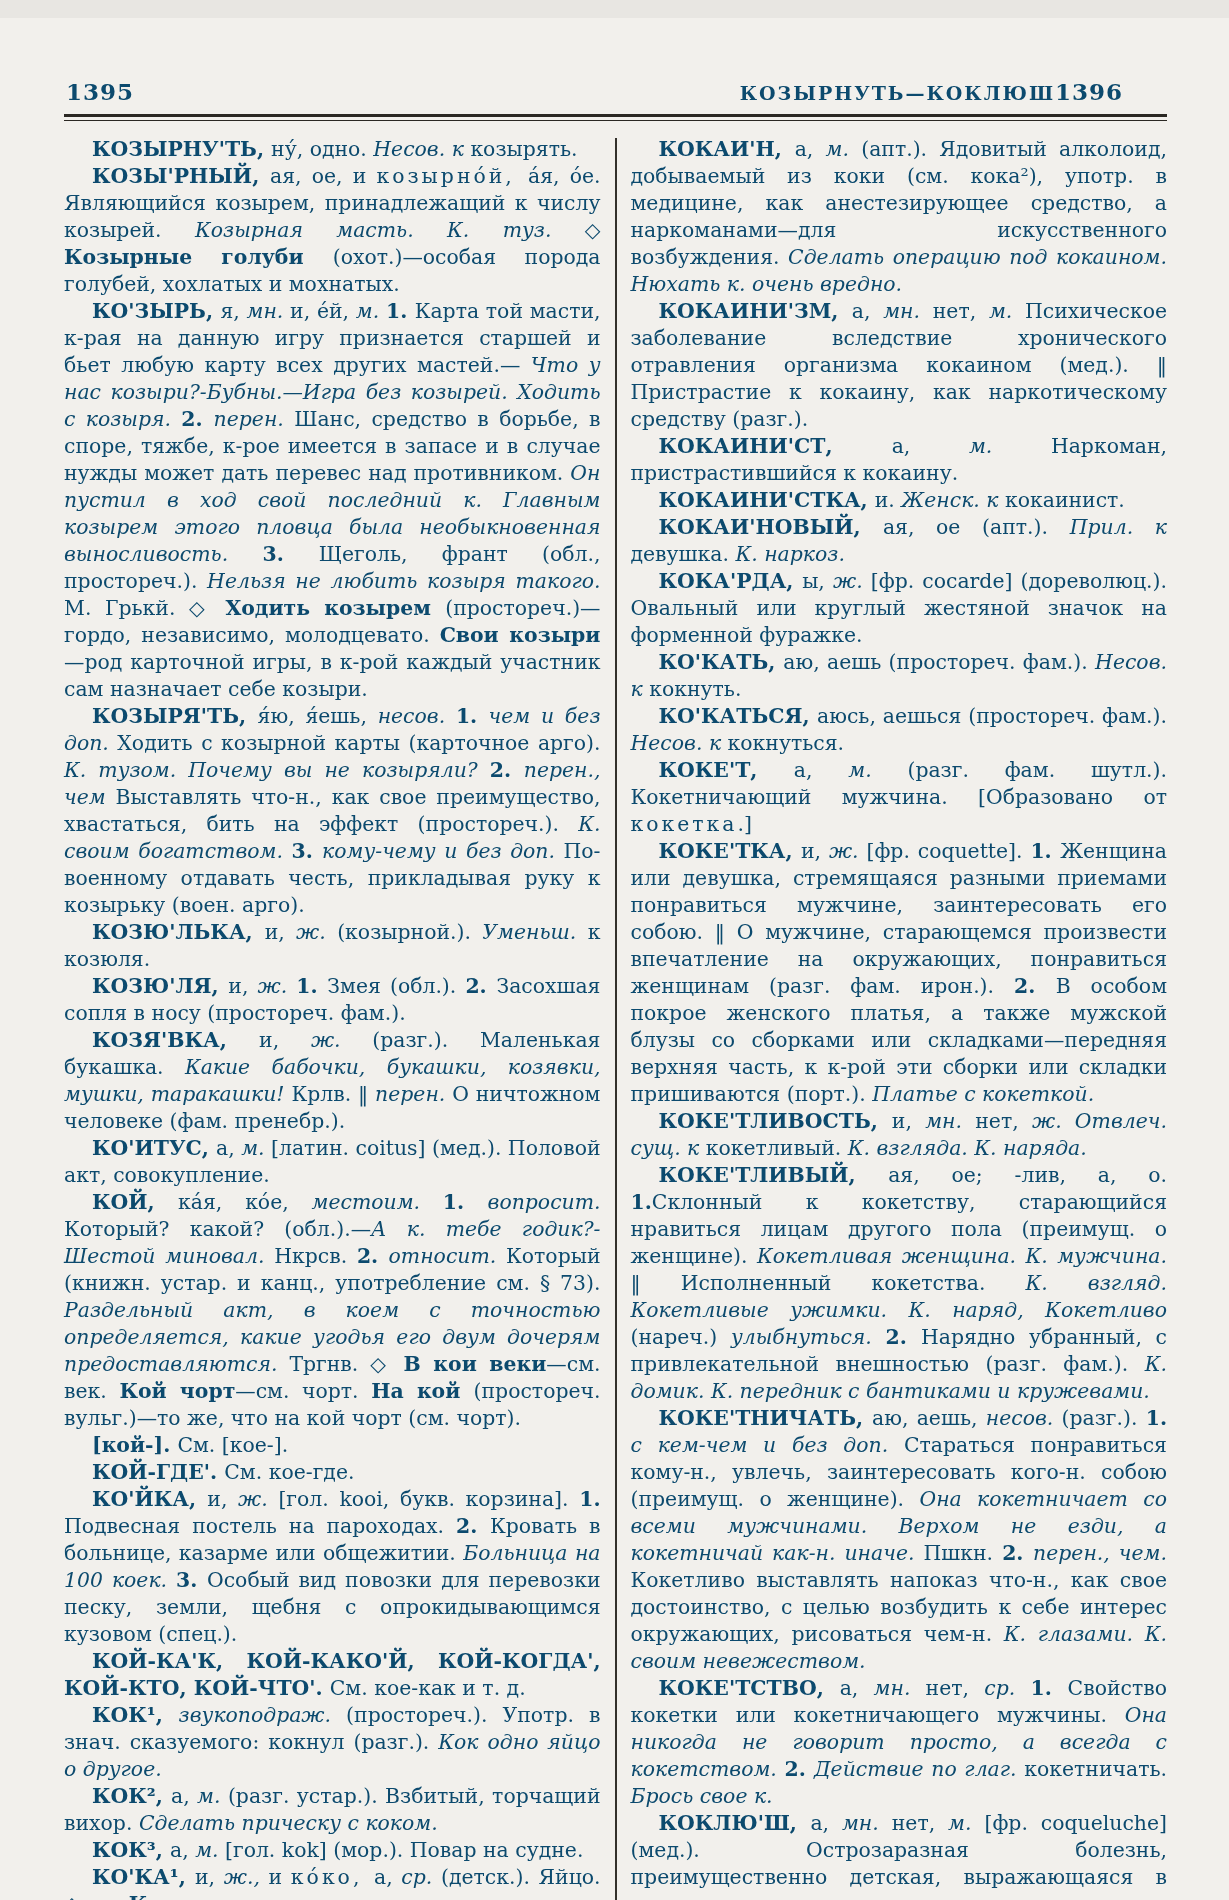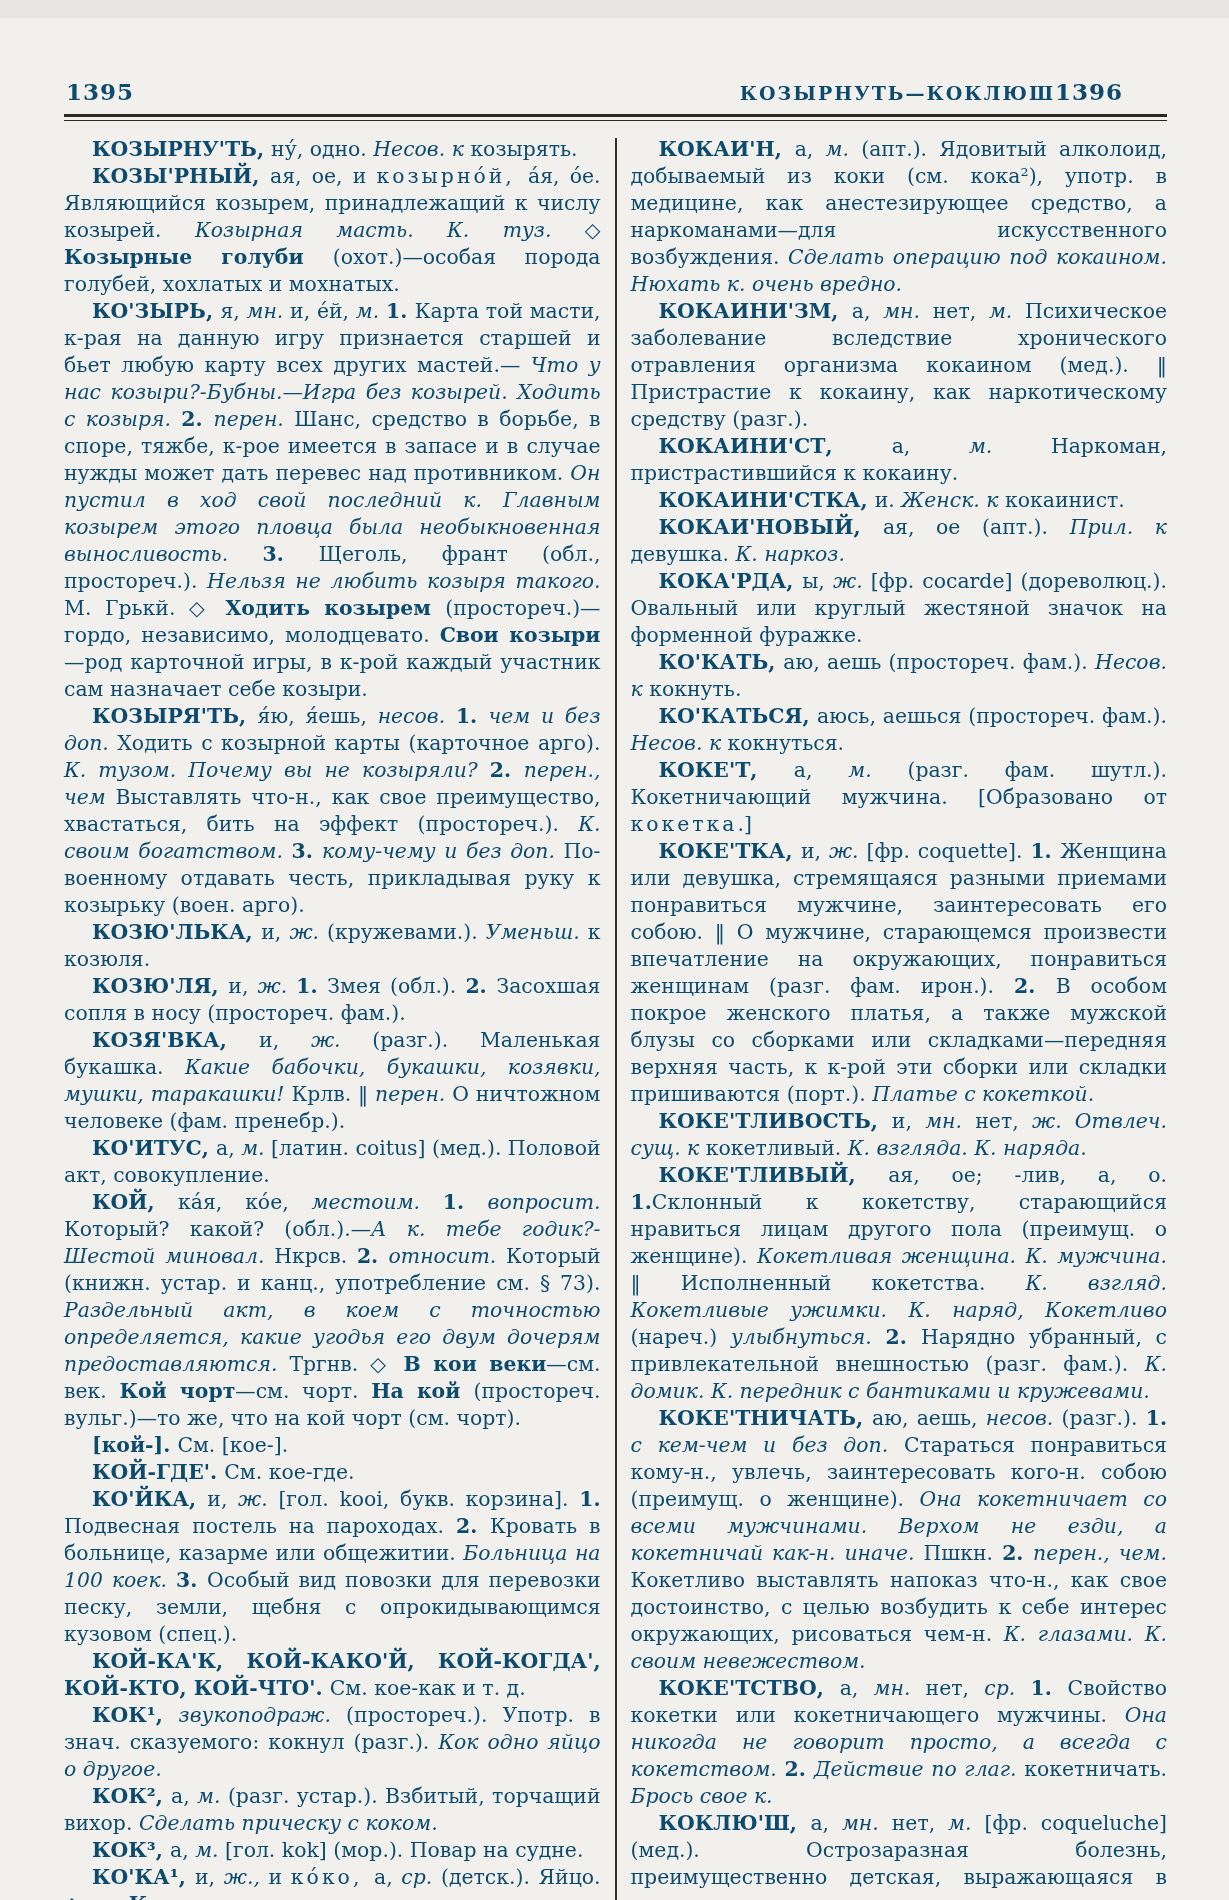--- a/index.html
+++ b/index.html
@@ -79,21 +79,21 @@
     <div class="running-head">КОЗЫРНУТЬ—КОКЛЮШ</div>
     <div class="pagenum right">1396</div>
   </div>
   <div class="header-rule"></div>
   <div class="columns">
     <div class="col">
         <p class="entry"><span class="seg-b">КОЗЫРНУ'ТЬ, </span><span class="seg-r">ну́, одно. </span><span class="seg-i">Несов. к </span><span class="seg-r">козырять.</span></p>
         <p class="entry"><span class="seg-b">КОЗЫ'РНЫЙ, </span><span class="seg-r">ая, ое, и </span><span class="seg-sp">козырно́й, </span><span class="seg-r">а́я, о́е. Являющийся козырем, принадлежащий к числу козырей. </span><span class="seg-i">Козырная масть. К. туз. </span><span class="seg-r">◇ </span><span class="seg-b">Козырные голуби </span><span class="seg-r">(охот.)—особая порода голубей, хохлатых и мохнатых.</span></p>
         <p class="entry"><span class="seg-b">КО'ЗЫРЬ, </span><span class="seg-r">я, </span><span class="seg-i">мн. </span><span class="seg-r">и, е́й, </span><span class="seg-i">м. </span><span class="seg-b">1. </span><span class="seg-r">Карта той масти, к-рая на данную игру признается старшей и бьет любую карту всех других мастей.— </span><span class="seg-i">Что у нас козыри?-Бубны.—Игра без козырей. Ходить с козыря. </span><span class="seg-b">2. </span><span class="seg-i">перен. </span><span class="seg-r">Шанс, средство в борьбе, в споре, тяжбе, к-рое имеется в запасе и в случае нужды может дать перевес над противником. </span><span class="seg-i">Он пустил в ход свой последний к. Главным козырем этого пловца была необыкновенная выносливость. </span><span class="seg-b">3. </span><span class="seg-r">Щеголь, франт (обл., простореч.). </span><span class="seg-i">Нельзя не любить козыря такого. </span><span class="seg-r">М. Грькй. ◇ </span><span class="seg-b">Ходить козырем </span><span class="seg-r">(простореч.)—гордо, независимо, молодцевато. </span><span class="seg-b">Свои козыри</span><span class="seg-r">—род карточной игры, в к-рой каждый участник сам назначает себе козыри.</span></p>
         <p class="entry"><span class="seg-b">КОЗЫРЯ'ТЬ, </span><span class="seg-r">я́ю, я́ешь, </span><span class="seg-i">несов. </span><span class="seg-b">1. </span><span class="seg-i">чем и без доп. </span><span class="seg-r">Ходить с козырной карты (карточное арго). </span><span class="seg-i">К. тузом. Почему вы не козыряли? </span><span class="seg-b">2. </span><span class="seg-i">перен., чем </span><span class="seg-r">Выставлять что-н., как свое преимущество, хвастаться, бить на эффект (простореч.). </span><span class="seg-i">К. своим богатством. </span><span class="seg-b">3. </span><span class="seg-i">кому-чему и без доп. </span><span class="seg-r">По-военному отдавать честь, прикладывая руку к козырьку (воен. арго).</span></p>
-        <p class="entry"><span class="seg-b">КОЗЮ'ЛЬКА, </span><span class="seg-r">и, </span><span class="seg-i">ж. </span><span class="seg-r">(кружевами.). </span><span class="seg-i">Уменьш. </span><span class="seg-r">к козюля.</span></p>
+        <p class="entry"><span class="seg-b">КОЗЮ'ЛЬКА, </span><span class="seg-r">и, </span><span class="seg-i">ж. </span><span class="seg-r">(козырной.). </span><span class="seg-i">Уменьш. </span><span class="seg-r">к козюля.</span></p>
         <p class="entry"><span class="seg-b">КОЗЮ'ЛЯ, </span><span class="seg-r">и, </span><span class="seg-i">ж. </span><span class="seg-b">1. </span><span class="seg-r">Змея (обл.). </span><span class="seg-b">2. </span><span class="seg-r">Засохшая сопля в носу (простореч. фам.).</span></p>
         <p class="entry"><span class="seg-b">КОЗЯ'ВКА, </span><span class="seg-r">и, </span><span class="seg-i">ж. </span><span class="seg-r">(разг.). Маленькая букашка. </span><span class="seg-i">Какие бабочки, букашки, козявки, мушки, таракашки! </span><span class="seg-r">Крлв. ‖ </span><span class="seg-i">перен. </span><span class="seg-r">О ничтожном человеке (фам. пренебр.).</span></p>
         <p class="entry"><span class="seg-b">КО'ИТУС, </span><span class="seg-r">а, </span><span class="seg-i">м. </span><span class="seg-r">[латин. coitus] (мед.). Половой акт, совокупление.</span></p>
         <p class="entry"><span class="seg-b">КОЙ, </span><span class="seg-r">ка́я, ко́е, </span><span class="seg-i">местоим. </span><span class="seg-b">1. </span><span class="seg-i">вопросит. </span><span class="seg-r">Который? какой? (обл.).—</span><span class="seg-i">А к. тебе годик?-Шестой миновал. </span><span class="seg-r">Нкрсв. </span><span class="seg-b">2. </span><span class="seg-i">относит. </span><span class="seg-r">Который (книжн. устар. и канц., употребление см. § 73). </span><span class="seg-i">Раздельный акт, в коем с точностью определяется, какие угодья его двум дочерям предоставляются. </span><span class="seg-r">Тргнв. ◇ </span><span class="seg-b">В кои веки</span><span class="seg-r">—см. век. </span><span class="seg-b">Кой чорт</span><span class="seg-r">—см. чорт. </span><span class="seg-b">На кой </span><span class="seg-r">(простореч. вульг.)—то же, что на кой чорт (см. чорт).</span></p>
         <p class="entry"><span class="seg-b">[кой-]. </span><span class="seg-r">См. [кое-].</span></p>
         <p class="entry"><span class="seg-b">КОЙ-ГДЕ'. </span><span class="seg-r">См. кое-где.</span></p>
         <p class="entry"><span class="seg-b">КО'ЙКА, </span><span class="seg-r">и, </span><span class="seg-i">ж. </span><span class="seg-r">[гол. kooi, букв. корзина]. </span><span class="seg-b">1. </span><span class="seg-r">Подвесная постель на пароходах. </span><span class="seg-b">2. </span><span class="seg-r">Кровать в больнице, казарме или общежитии. </span><span class="seg-i">Больница на 100 коек. </span><span class="seg-b">3. </span><span class="seg-r">Особый вид повозки для перевозки песку, земли, щебня с опрокидывающимся кузовом (спец.).</span></p>
         <p class="entry"><span class="seg-b">КОЙ-КА'К, КОЙ-КАКО'Й, КОЙ-КОГДА', КОЙ-КТО, КОЙ-ЧТО'. </span><span class="seg-r">См. кое-как и т. д.</span></p>
         <p class="entry"><span class="seg-b">КОК¹, </span><span class="seg-i">звукоподраж. </span><span class="seg-r">(простореч.). Употр. в знач. сказуемого: кокнул (разг.). </span><span class="seg-i">Кок одно яйцо о другое.</span></p>
         <p class="entry"><span class="seg-b">КОК², </span><span class="seg-r">а, </span><span class="seg-i">м. </span><span class="seg-r">(разг. устар.). Взбитый, торчащий вихор. </span><span class="seg-i">Сделать прическу с коком.</span></p>

